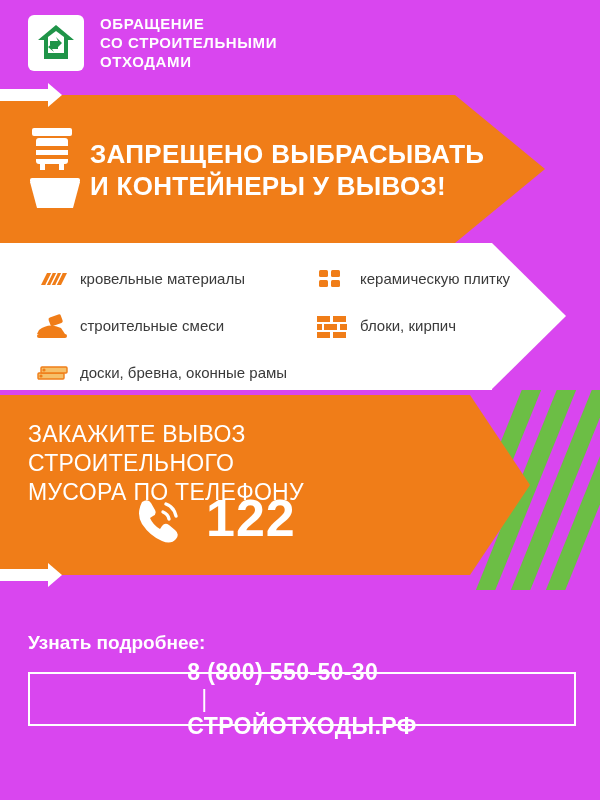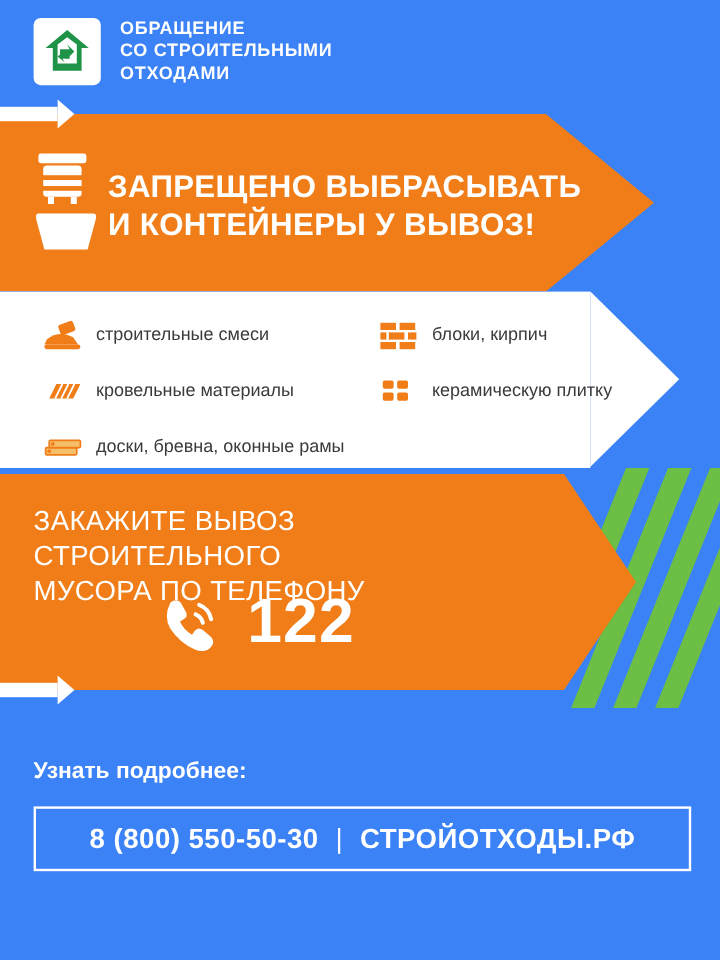--- a/index.html
+++ b/index.html
@@ -7,21 +7,21 @@
     padding: 0;
     background: #ffffff;
   }
   body {
     font-family: "Liberation Sans", sans-serif;
   }
   .poster {
     position: relative;
     width: 600px;
     height: 800px;
-    background: #3b82f6;
+    background: #d946ef;
     overflow: hidden;
   }
 
   
   .stripes {
     position: absolute;
     right: 0;
     top: 390px;
     width: 130px;
     height: 200px;
@@ -225,21 +225,21 @@
     display: flex;
     align-items: center;
     justify-content: center;
   }
   .contact-text {
     color: #ffffff;
     font-weight: bold;
     font-size: 23px;
     letter-spacing: 0.4px;
     display: flex;
-    align-items: center;
+    flex-direction: column;
   }
   .contact-sep {
     color: #ffffff;
     font-weight: normal;
     margin: 0 14px;
     font-size: 23px;
   }
 </style>
 </head>
 <body>
@@ -292,20 +292,45 @@
     <div class="ban-text">
       <div>ЗАПРЕЩЕНО ВЫБРАСЫВАТЬ</div>
       <div>И КОНТЕЙНЕРЫ У ВЫВОЗ!</div>
     </div>
   </div>
 
   <div class="list-block-bg"></div>
   <div class="list-arrow"></div>
 
   <div class="items">
+    <div class="item-row">
+      <div class="item col-left">
+        <span class="ico">
+          <svg width="34" height="28" viewBox="0 0 34 28">
+            <path d="M6 20 L12 8 H32 L26 20 Z" fill="#f07d18"></path>
+            <path d="M11 20 L17 8 M16 20 L22 8 M21 20 L27 8" stroke="#ffffff" stroke-width="1.6" fill="none"></path>
+          </svg>
+        </span>
+        <span class="lbl">кровельные материалы</span>
+      </div>
+      <div class="item">
+        <span class="ico">
+          <svg width="34" height="28" viewBox="0 0 34 28">
+            <g fill="#f07d18">
+              <rect x="4" y="5" width="9" height="7" rx="1.5"></rect>
+              <rect x="16" y="5" width="9" height="7" rx="1.5"></rect>
+              <rect x="4" y="15" width="9" height="7" rx="1.5"></rect>
+              <rect x="16" y="15" width="9" height="7" rx="1.5"></rect>
+            </g>
+          </svg>
+        </span>
+        <span class="lbl">керамическую плитку</span>
+      </div>
+    </div>
+
     <div class="item-row">
       <div class="item col-left">
         <span class="ico">
           <svg width="34" height="28" viewBox="0 0 34 28">
             <path d="M4 18 q10 -8 22 -2 l4 6 H2 z" fill="#f07d18"></path>
             <rect x="14" y="4" width="13" height="9" rx="2" transform="rotate(-20 20 8)" fill="#f07d18"></rect>
             <rect x="2" y="22" width="30" height="4" rx="2" fill="#f07d18"></rect>
           </svg>
         </span>
         <span class="lbl">строительные смеси</span>
@@ -325,45 +350,20 @@
           </svg>
         </span>
         <span class="lbl">блоки, кирпич</span>
       </div>
     </div>
 
     <div class="item-row">
       <div class="item col-left">
         <span class="ico">
           <svg width="34" height="28" viewBox="0 0 34 28">
-            <path d="M6 20 L12 8 H32 L26 20 Z" fill="#f07d18"></path>
-            <path d="M11 20 L17 8 M16 20 L22 8 M21 20 L27 8" stroke="#ffffff" stroke-width="1.6" fill="none"></path>
-          </svg>
-        </span>
-        <span class="lbl">кровельные материалы</span>
-      </div>
-      <div class="item">
-        <span class="ico">
-          <svg width="34" height="28" viewBox="0 0 34 28">
-            <g fill="#f07d18">
-              <rect x="4" y="5" width="9" height="7" rx="1.5"></rect>
-              <rect x="16" y="5" width="9" height="7" rx="1.5"></rect>
-              <rect x="4" y="15" width="9" height="7" rx="1.5"></rect>
-              <rect x="16" y="15" width="9" height="7" rx="1.5"></rect>
-            </g>
-          </svg>
-        </span>
-        <span class="lbl">керамическую плитку</span>
-      </div>
-    </div>
-
-    <div class="item-row">
-      <div class="item col-left">
-        <span class="ico">
-          <svg width="34" height="28" viewBox="0 0 34 28">
             <g fill="#f6c06a" stroke="#f07d18" stroke-width="1.4">
               <rect x="3" y="14" width="26" height="6" rx="1"></rect>
               <rect x="6" y="8" width="26" height="6" rx="1"></rect>
             </g>
             <circle cx="6" cy="17" r="1.6" fill="#f07d18"></circle>
             <circle cx="9" cy="11" r="1.6" fill="#f07d18"></circle>
           </svg>
         </span>
         <span class="lbl">доски, бревна, оконные рамы</span>
       </div>

